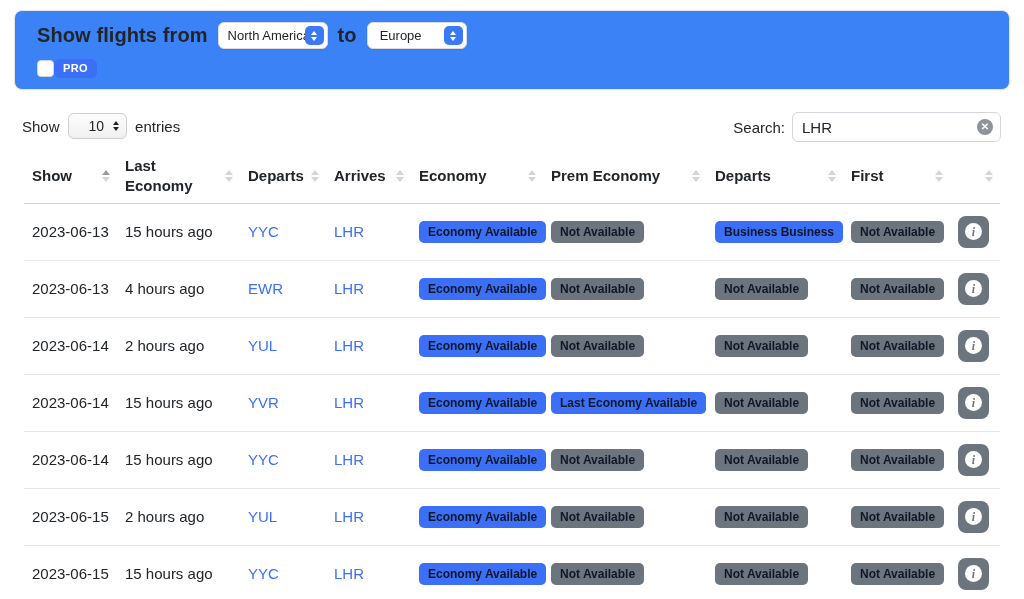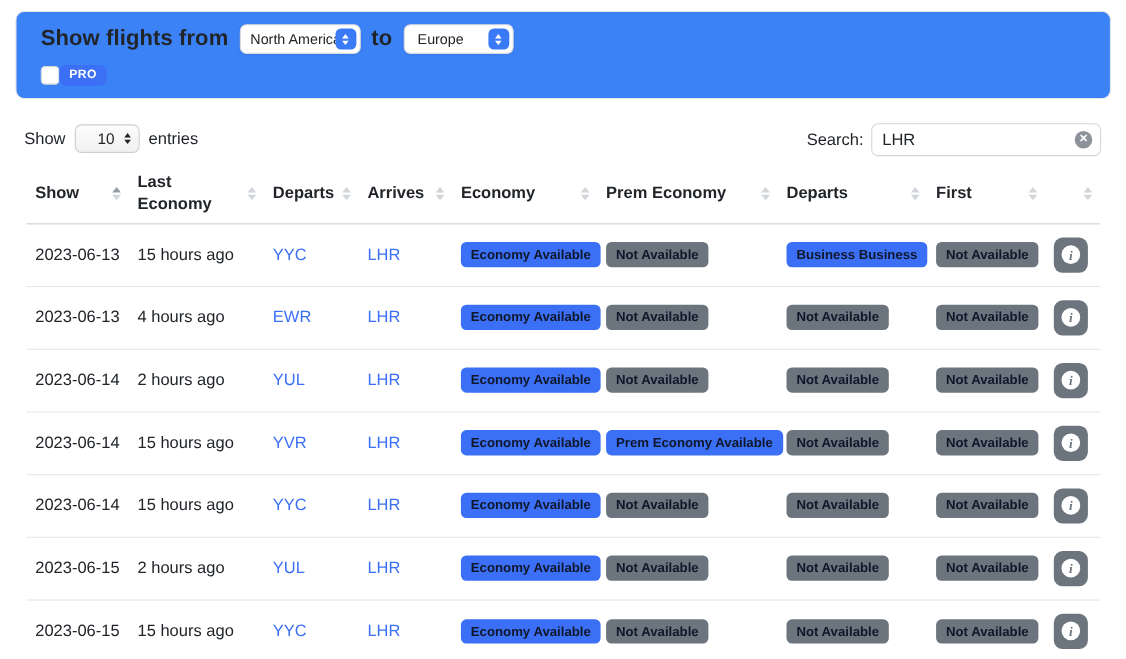--- a/index.html
+++ b/index.html
@@ -347,21 +347,21 @@
           </button>
         </td>
   </tr>
 
   <tr>
     <td>2023-06-14</td>
     <td>15 hours ago</td>
     <td><a class="port-link">YVR</a></td>
     <td><a class="port-link">LHR</a></td>
     <td><span class="badge available">Economy Available</span></td>
-    <td><span class="badge available">Prem Economy Available</span></td>
+    <td><span class="badge available">Last Economy Available</span></td>
     <td><span class="badge unavailable">Not Available</span></td>
     <td><span class="badge unavailable">Not Available</span></td>
     <td>
           <button class="info-btn">
             <span class="info-circle">i</span>
           </button>
         </td>
   </tr>
 
   <tr>

